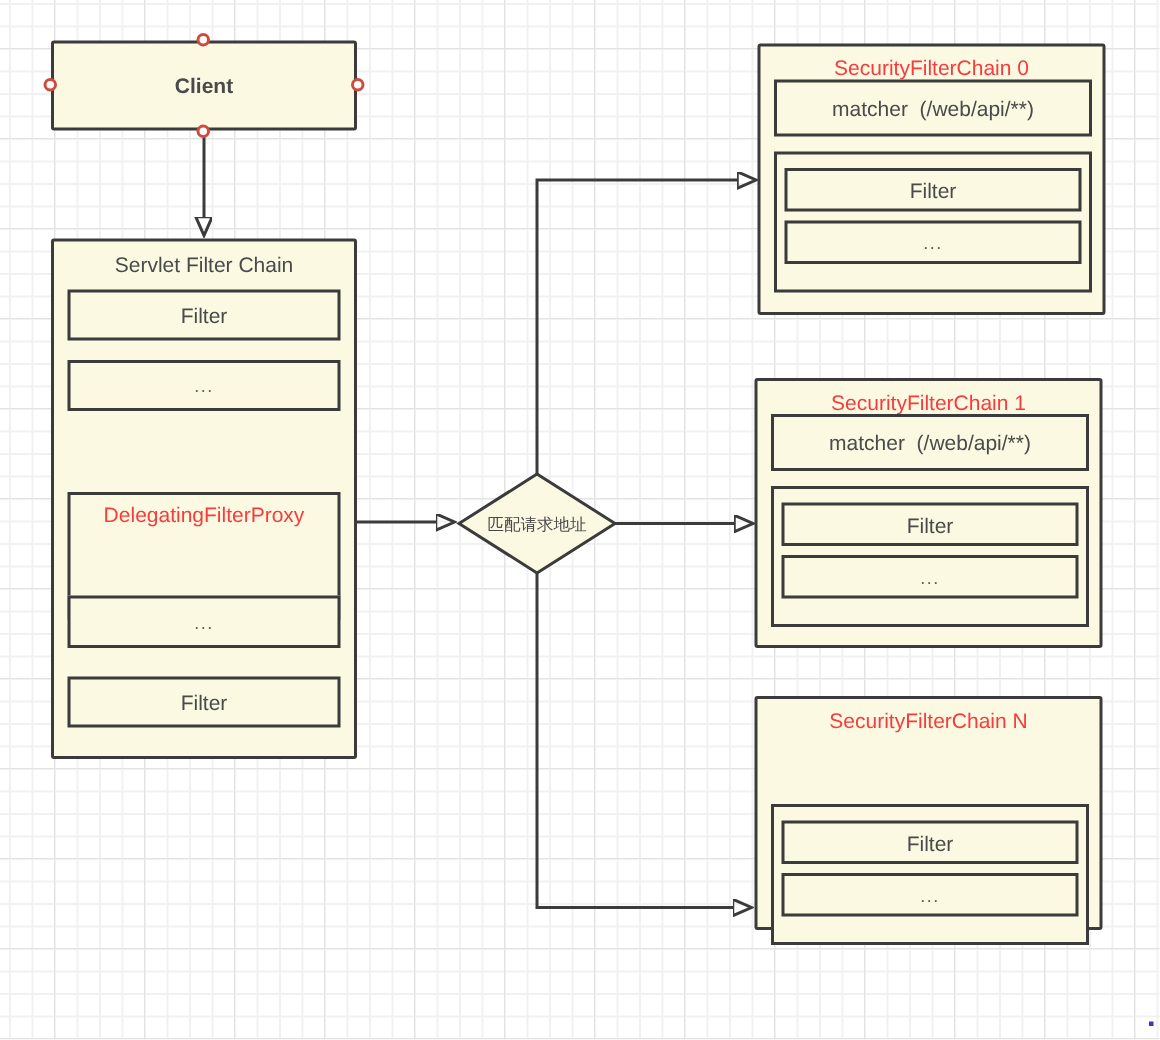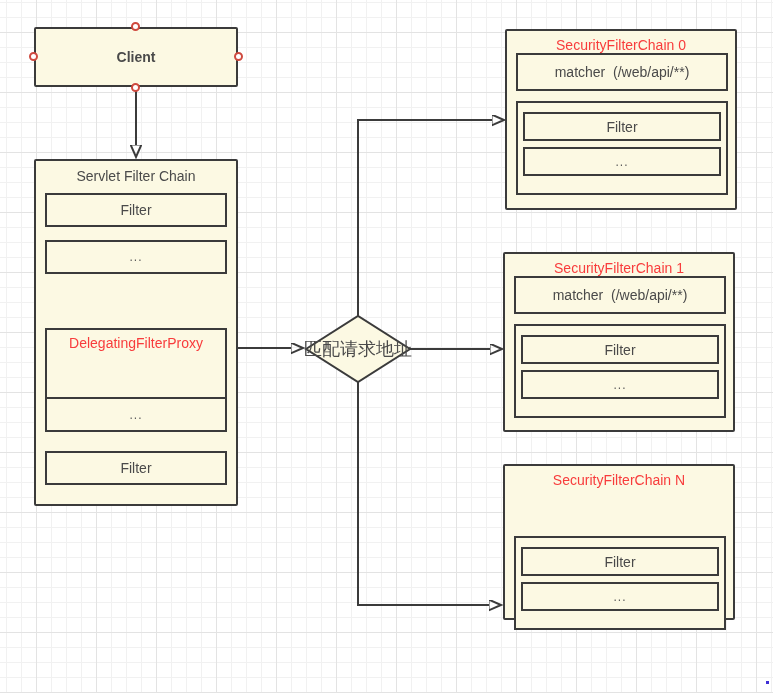--- a/index.html
+++ b/index.html
@@ -90,21 +90,21 @@
 
   
   .diamond-wrap {
     position: absolute; left: 304px; top: 314px; width: 108px; height: 70px;
     z-index: 2;
   }
   .diamond-wrap svg { position: absolute; left: 0; top: 0; }
   .diamond-label {
     position: absolute; left: 0; right: 0; top: 0; bottom: 0;
     display: flex; align-items: center; justify-content: center;
-    font-size: 18px; color: var(--text-gray);
+    font-size: 11px; color: var(--text-gray);
   }
 
   
   .sfc { width: 232px; }
   .sfc-0 { left: 505px; top: 29px;  height: 181px; }
   .sfc-1 { left: 503px; top: 252px; height: 180px; text-decoration: underline; }
   .sfc-n { left: 503px; top: 464px; height: 156px; text-decoration: underline; }
   .sfc-title { position: absolute; left: 0; right: 0; top: 6px; text-align: center; font-size: 14px; }
   .sfc-matcher { left: 9px; top: 22px; width: 212px; height: 38px; }
   .sfc-group   { position: absolute; left: 9px; top: 70px; width: 212px; height: 94px;

